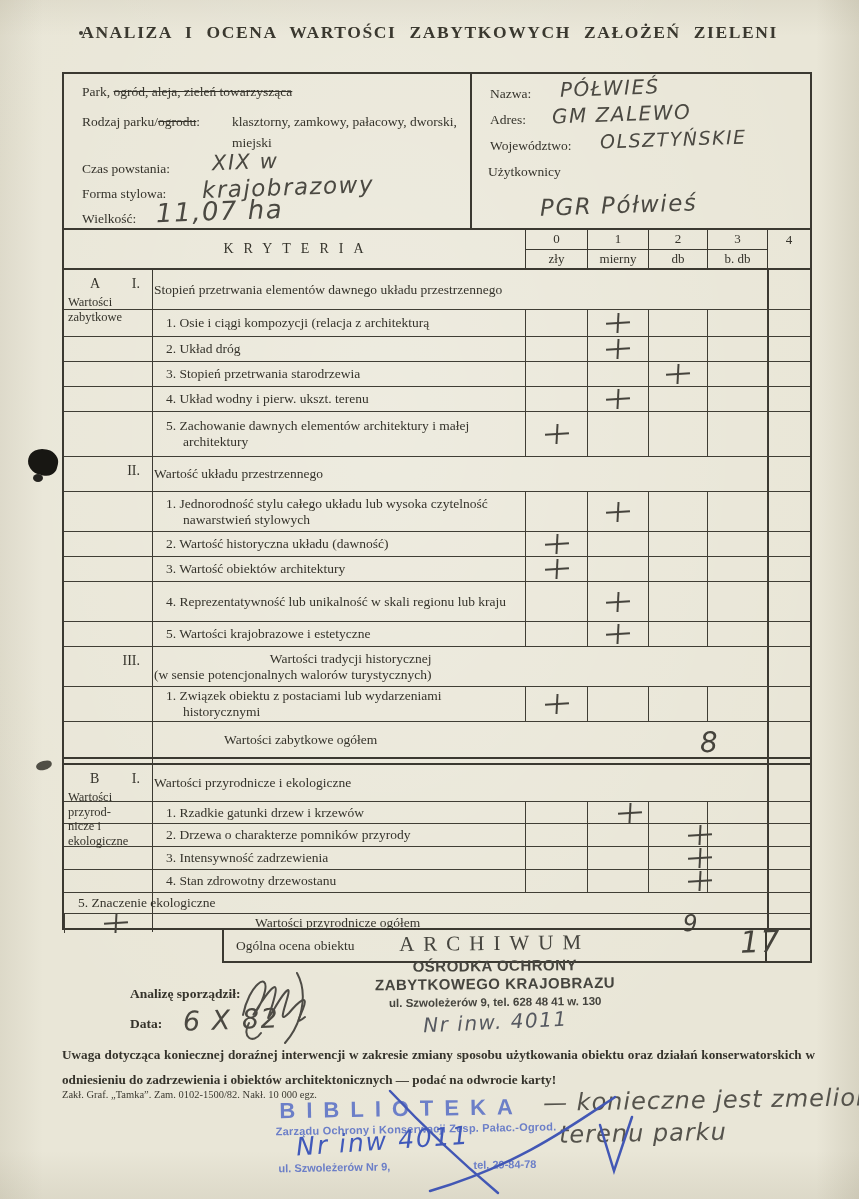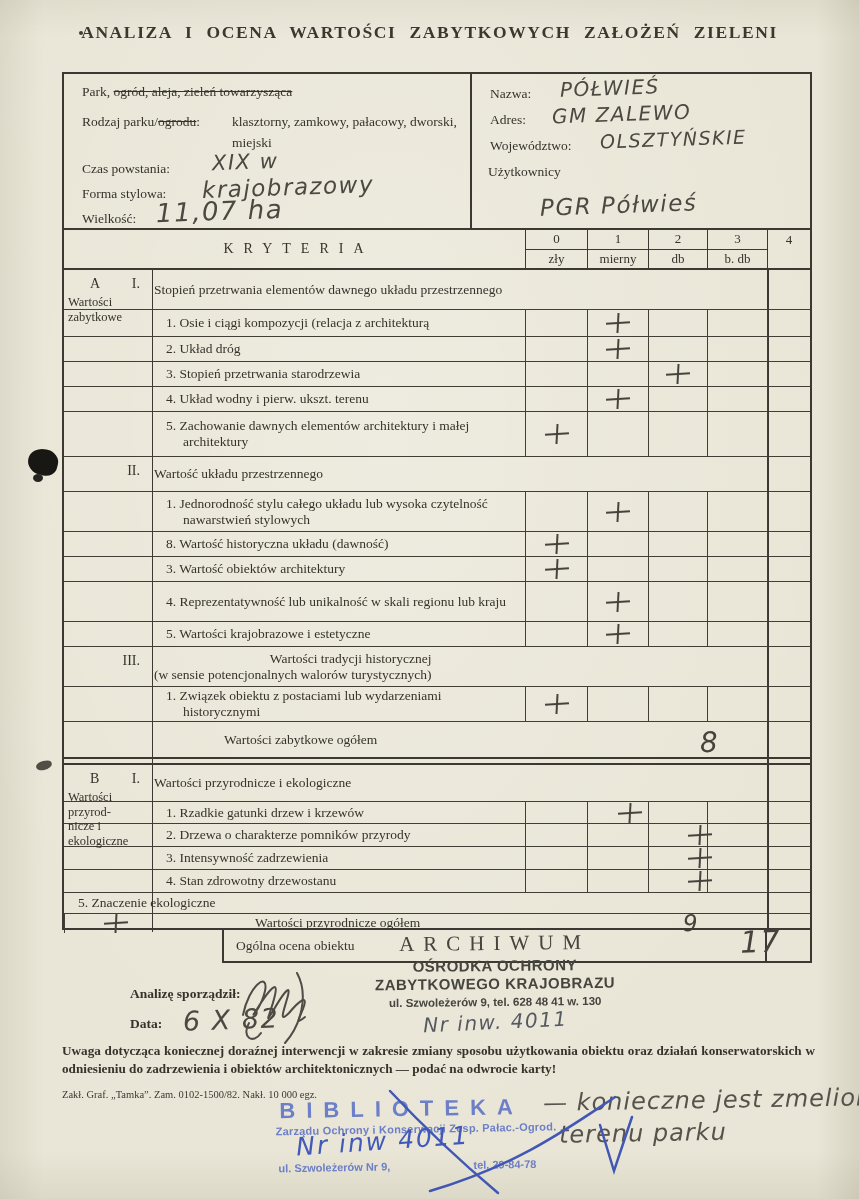--- a/index.html
+++ b/index.html
@@ -78,21 +78,21 @@
   .arch-l2,.arch-l3{font-family:"Liberation Sans",sans-serif;font-weight:bold;font-size:15px;letter-spacing:0.5px;margin-top:1px;}
   .arch-l4{font-family:"Liberation Sans",sans-serif;font-weight:bold;font-size:11.5px;margin-top:4px;}
   .arch-inv{font-size:20px;margin-top:2px;color:#565960;transform:rotate(-2deg);}
 
   
   .f-sporzadzil{position:absolute;left:130px;top:986px;font-weight:bold;font-size:13.5px;}
   .f-data{position:absolute;left:130px;top:1016px;font-weight:bold;font-size:13.5px;}
   .f-data-val{position:absolute;left:183px;top:1004px;font-size:27px;}
   .signature{position:absolute;left:235px;top:963px;z-index:5;}
   .uwaga{position:absolute;left:62px;top:1042px;width:753px;font-weight:bold;
-    font-size:13.2px;line-height:18px;text-align:justify;}
+    font-size:13.2px;line-height:25px;text-align:justify;}
   .printnote{position:absolute;left:62px;top:1089px;font-size:10.5px;color:#3b3930;}
 
   
   .biblioteka{position:absolute;left:276px;top:1096px;width:268px;height:92px;
     transform:rotate(-1deg);color:#5b71c6;}
   .bib-l1{position:absolute;left:4px;top:0;font-family:"Liberation Sans",sans-serif;font-weight:bold;
     font-size:22px;letter-spacing:11px;opacity:.88;}
   .bib-l2{position:absolute;left:0;top:27px;font-family:"Liberation Sans",sans-serif;font-weight:bold;
     font-size:11px;letter-spacing:0.2px;white-space:nowrap;opacity:.88;}
   .bib-l3{position:absolute;left:2px;top:64px;width:258px;display:flex;justify-content:space-between;
@@ -260,21 +260,21 @@
           <div class="mc mc1">
             <span class="plus"></span>
           </div>
           <div class="mc mc2"></div>
           <div class="mc mc3"></div>
           <div class="mc mc4"></div>
         </div>
         <div class="row item" style="height: 25px;">
           <div class="sp"></div>
           <div class="crit">
-            <span>8. Wartość historyczna układu (dawność)</span>
+            <span>2. Wartość historyczna układu (dawność)</span>
           </div>
           <div class="mc mc0">
             <span class="plus"></span>
           </div>
           <div class="mc mc1"></div>
           <div class="mc mc2"></div>
           <div class="mc mc3"></div>
           <div class="mc mc4"></div>
         </div>
         <div class="row item" style="height: 25px;">

